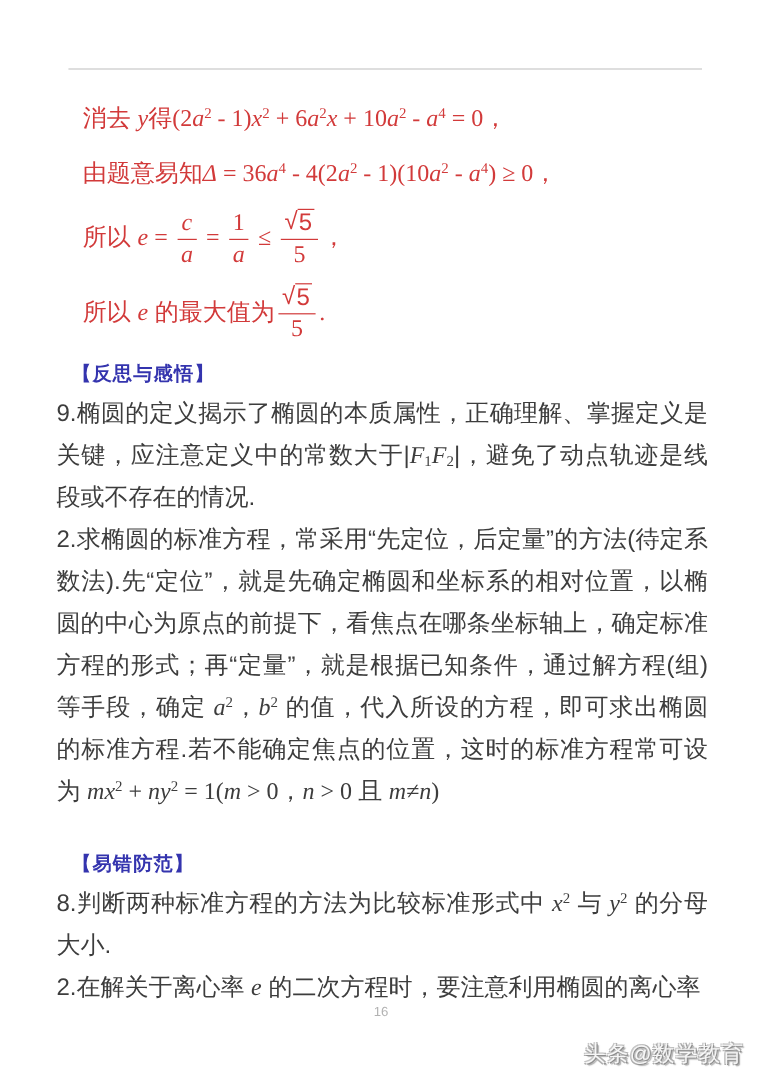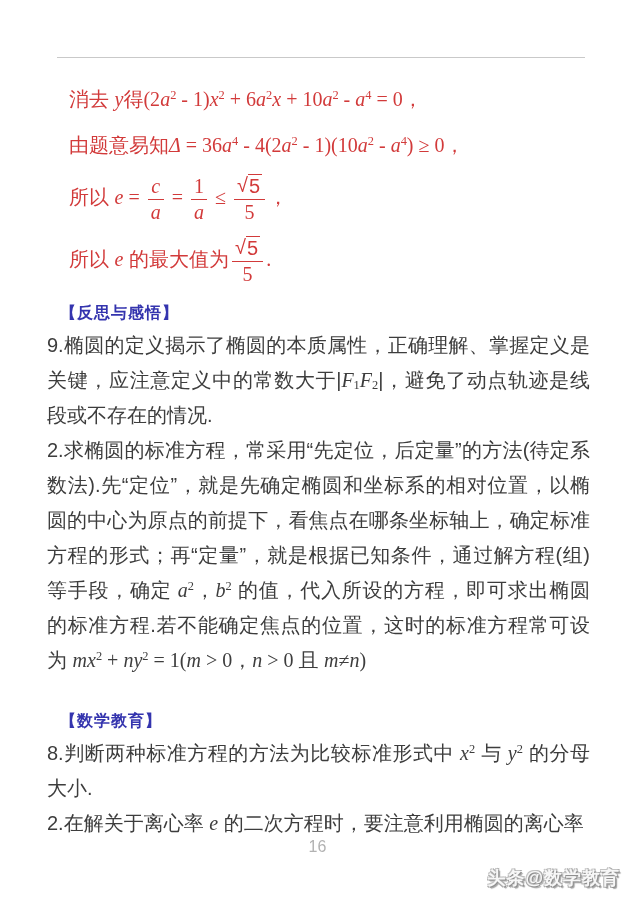--- a/index.html
+++ b/index.html
@@ -30,22 +30,22 @@
   .seg-sub{font-size:0.62em;vertical-align:-0.2em;line-height:0;
     font-family:"Liberation Serif","DejaVu Serif",serif;}
   .frac{display:inline-block;vertical-align:middle;text-align:center;margin:0 3px;line-height:1.15;}
   .frac .num{display:block;padding:0 3px 1px;}
   .frac .den{display:block;border-top:1.5px solid currentColor;padding:1px 3px 0;}
   .sqrt{white-space:nowrap;display:inline-block;}
   .sqrt .rad{display:inline-block;transform:translateY(-1px);}
   .sqrt .radicand{display:inline-block;border-top:1.5px solid currentColor;padding:0 2px 0 1px;}
   
   .page-num{position:absolute;left:0;right:40px;top:838px;text-align:center;
-    font-size:16px;color:var(--pagenum);padding-left:35px;}
-  .watermark{position:absolute;right:20px;top:866px;font-size:18px;font-weight:bold;
+    font-size:11px;color:var(--pagenum);padding-left:35px;}
+  .watermark{position:absolute;right:20px;top:866px;font-size:18px;font-weight:normal;
     color:#f7f7f7;letter-spacing:1px;
     text-shadow:1px 1px 0 #8f8f8f,-1px -1px 0 #c4c4c4,1px -1px 0 #aeaeae,-1px 1px 0 #aeaeae,2px 2px 1px #a5a5a5;}
 </style>
 </head>
 <body>
 
 <div class="top-rule"></div>
 
 <div class="content">
 
@@ -56,21 +56,21 @@
     <p class="rline"><span class="seg-cn">所以 </span><span class="seg-it">e</span><span class="seg-cn"> 的最大值为</span><span class="frac"><span class="num"><span class="sqrt"><span class="rad">√</span><span class="radicand">5</span></span></span><span class="den"><span class="seg-up">5</span></span></span><span class="seg-up">.</span></p>
   </div>
 
   <h3 class="blue-head">
     <span>【反思与感悟】</span>
   </h3>
   <p class="para"><span class="seg-cn">9.椭圆的定义揭示了椭圆的本质属性，正确理解、掌握定义是关键，应注意定义中的常数大于|</span><span class="seg-it">F</span><span class="seg-sub">1</span><span class="seg-it">F</span><span class="seg-sub">2</span><span class="seg-cn">|，避免了动点轨迹是线段或不存在的情况.</span></p>
   <p class="para"><span class="seg-cn">2.求椭圆的标准方程，常采用“先定位，后定量”的方法(待定系数法).先“定位”，就是先确定椭圆和坐标系的相对位置，以椭圆的中心为原点的前提下，看焦点在哪条坐标轴上，确定标准方程的形式；再“定量”，就是根据已知条件，通过解方程(组)等手段，确定 </span><span class="seg-it">a</span><span class="seg-sup">2</span><span class="seg-cn">，</span><span class="seg-it">b</span><span class="seg-sup">2</span><span class="seg-cn"> 的值，代入所设的方程，即可求出椭圆的标准方程.若不能确定焦点的位置，这时的标准方程常可设为 </span><span class="seg-it">mx</span><span class="seg-sup">2</span><span class="seg-up"> + </span><span class="seg-it">ny</span><span class="seg-sup">2</span><span class="seg-up"> = 1(</span><span class="seg-it">m</span><span class="seg-up"> &gt; 0</span><span class="seg-cn">，</span><span class="seg-it">n</span><span class="seg-up"> &gt; 0 </span><span class="seg-cn">且 </span><span class="seg-it">m</span><span class="seg-up">≠</span><span class="seg-it">n</span><span class="seg-up">)</span></p>
 
   <h3 class="blue-head second">
-    <span>【数学教育】</span>
+    <span>【易错防范】</span>
   </h3>
   <p class="para"><span class="seg-cn">8.判断两种标准方程的方法为比较标准形式中 </span><span class="seg-it">x</span><span class="seg-sup">2</span><span class="seg-cn"> 与 </span><span class="seg-it">y</span><span class="seg-sup">2</span><span class="seg-cn"> 的分母大小.</span></p>
   <p class="para"><span class="seg-cn">2.在解关于离心率 </span><span class="seg-it">e</span><span class="seg-cn"> 的二次方程时，要注意利用椭圆的离心率</span></p>
 
 </div>
 
 <div class="page-num">16</div>
 <div class="watermark">头条@数学教育</div>
 
 </body></html>

